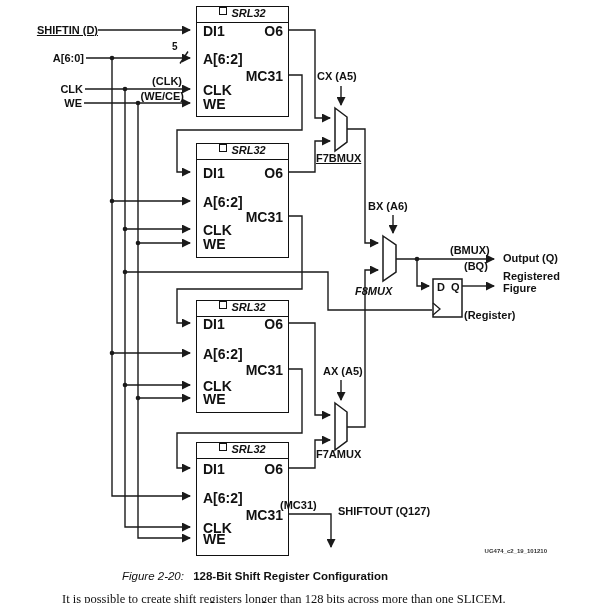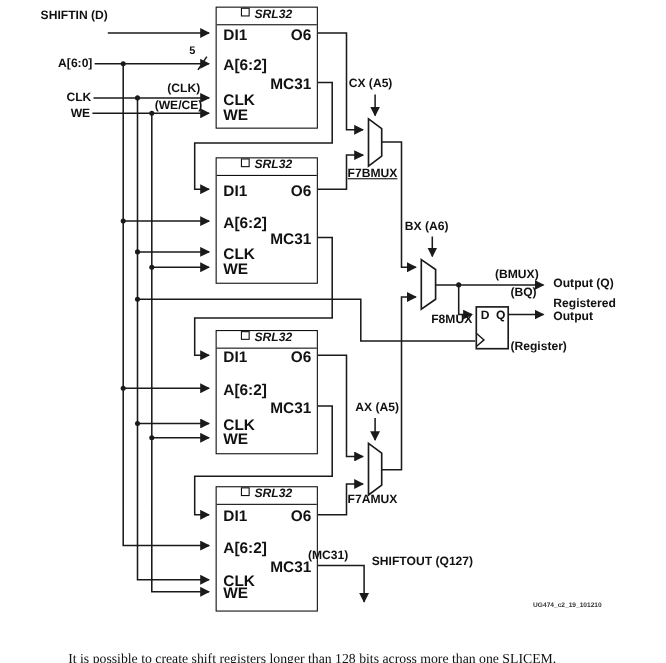--- a/index.html
+++ b/index.html
@@ -104,21 +104,21 @@
       <circle cx="125" cy="229" r="2.3"></circle>
       <circle cx="138" cy="243" r="2.3"></circle>
       <circle cx="112" cy="353" r="2.3"></circle>
       <circle cx="125" cy="385" r="2.3"></circle>
       <circle cx="138" cy="398" r="2.3"></circle>
       <circle cx="125" cy="272" r="2.3"></circle>
       <circle cx="417" cy="259" r="2.3"></circle>
     </g>
   </svg>
 
-  <div class="lbl r" style="left:28px;top:8px;width:70px;">SHIFTIN (D)</div>
+  <div class="lbl r" style="left:28px;top:24px;width:70px;text-decoration:underline;">SHIFTIN (D)</div>
   <div class="lbl r" style="left:40px;top:52px;width:44px;">A[6:0]</div>
   <div class="lbl r" style="left:45px;top:83px;width:38px;">CLK</div>
   <div class="lbl r" style="left:45px;top:97px;width:37px;">WE</div>
   <div class="lbl r" style="left:136px;top:75px;width:46px;">(CLK)</div>
   <div class="lbl r" style="left:128px;top:90px;width:56px;">(WE/CE)</div>
   <div class="lbl" style="left:172px;top:41px;font-size:10px;">5</div>
 
   <div class="srl" style="top:6px;height:111px;">
     <div class="srl-hd">
       <span class="sq"></span>
@@ -167,34 +167,38 @@
     <div class="pin right" style="top:20px;">O6</div>
     <div class="pin left" style="top:49px;">A[6:2]</div>
     <div class="pin right" style="top:66px;">MC31</div>
     <div class="pin left" style="top:79px;">CLK</div>
     <div class="pin left" style="top:90px;">WE</div>
   </div>
 
   <div class="lbl" style="left:317px;top:70px;">CX (A5)</div>
   <div class="lbl" style="left:316px;top:152px;text-decoration:underline;">F7BMUX</div>
   <div class="lbl" style="left:368px;top:200px;">BX (A6)</div>
-  <div class="lbl" style="left:392px;top:285px;">F8MUX</div>
+  <div class="lbl" style="left:355px;top:285px;font-style:italic;">F8MUX</div>
   <div class="lbl" style="left:323px;top:365px;">AX (A5)</div>
   <div class="lbl" style="left:316px;top:448px;">F7AMUX</div>
 
   <div class="lbl" style="left:437px;top:281px;">D</div>
   <div class="lbl" style="left:451px;top:281px;">Q</div>
   <div class="lbl" style="left:464px;top:309px;">(Register)</div>
 
   <div class="lbl" style="left:450px;top:244px;">(BMUX)</div>
   <div class="lbl" style="left:503px;top:252px;text-align:right;">Output (Q)</div>
   <div class="lbl" style="left:464px;top:260px;">(BQ)</div>
   <div class="regout">
     <div>Registered</div>
-    <div>Output</div>
+    <div>Figure</div>
   </div>
   <div class="lbl" style="left:280px;top:499px;">(MC31)</div>
   <div class="lbl" style="left:338px;top:505px;">SHIFTOUT (Q127)</div>
 
   <div class="watermark">UG474_c2_19_101210</div>
+  <div class="caption">
+    <span class="fig">Figure 2-20:</span>
+    <span class="ttl">128-Bit Shift Register Configuration</span>
+  </div>
   <div class="bodytext">It is possible to create shift registers longer than 128 bits across more than one SLICEM.</div>
 
 </div>
 
 </body></html>

